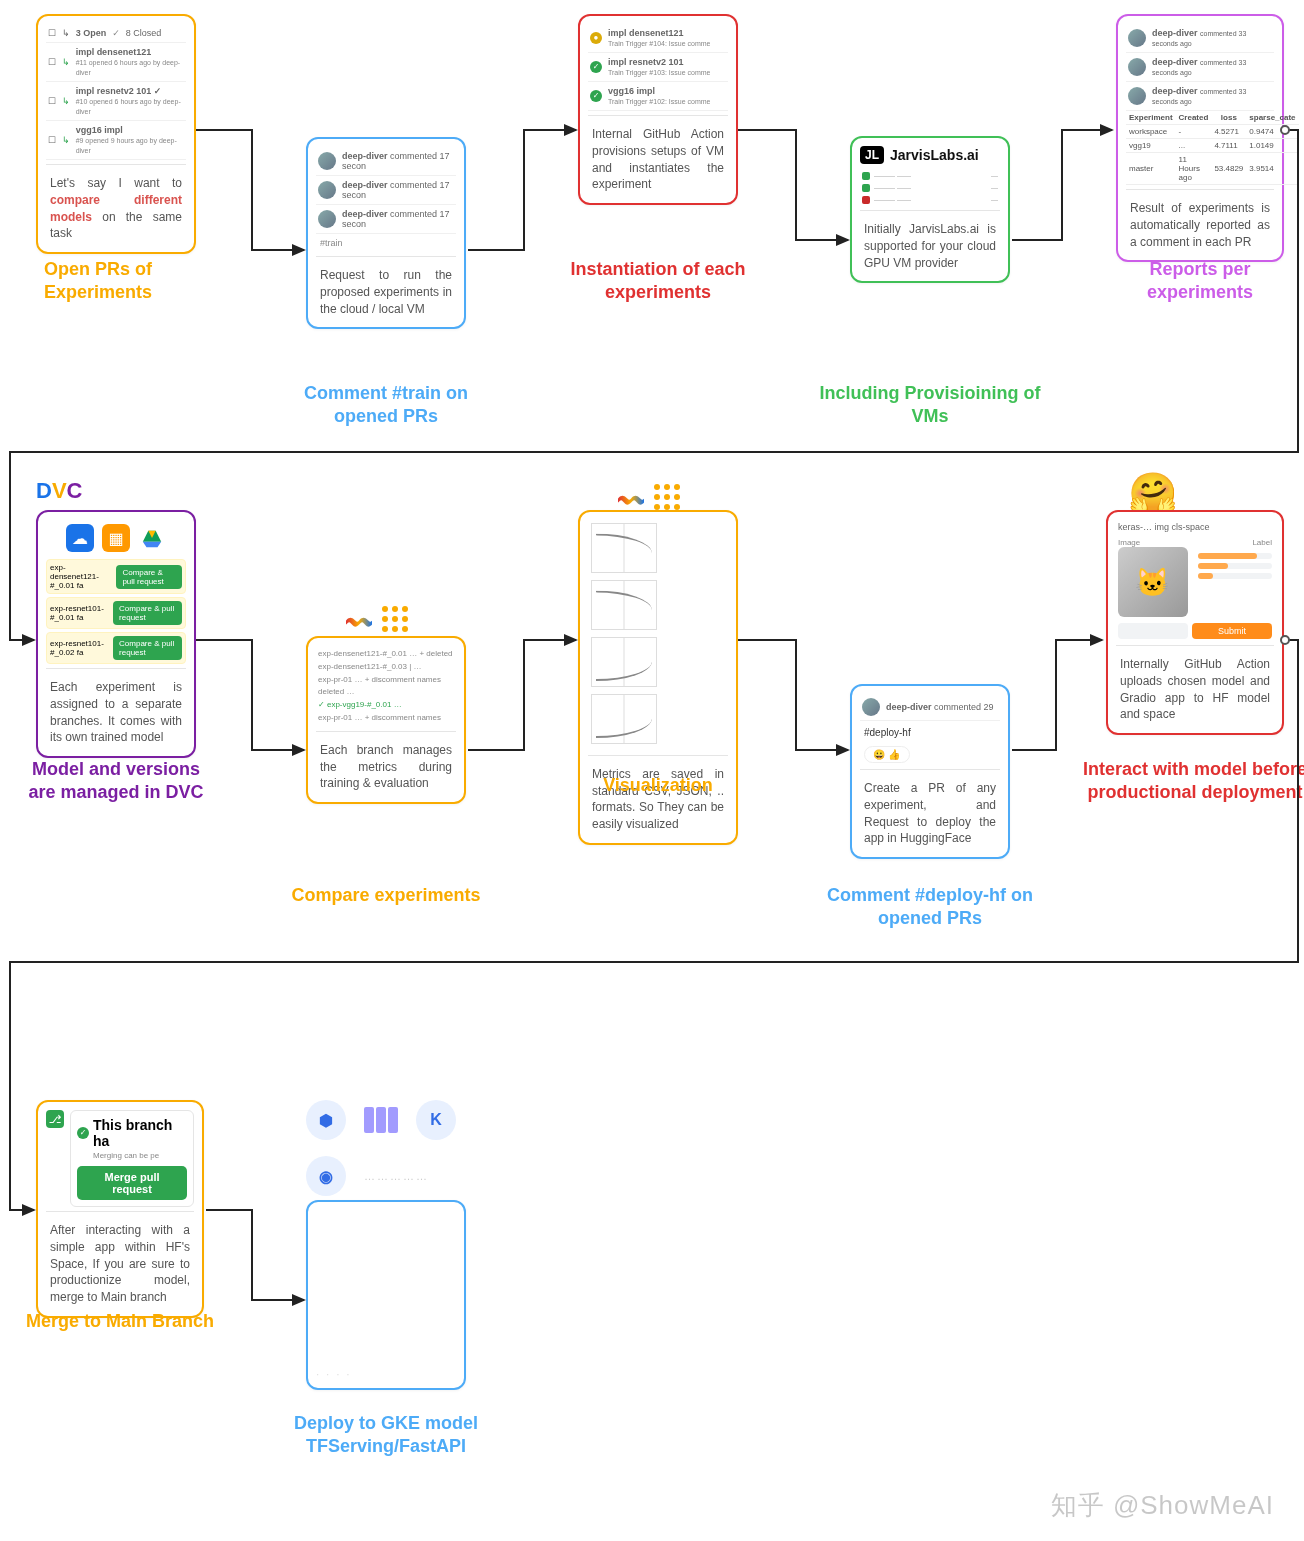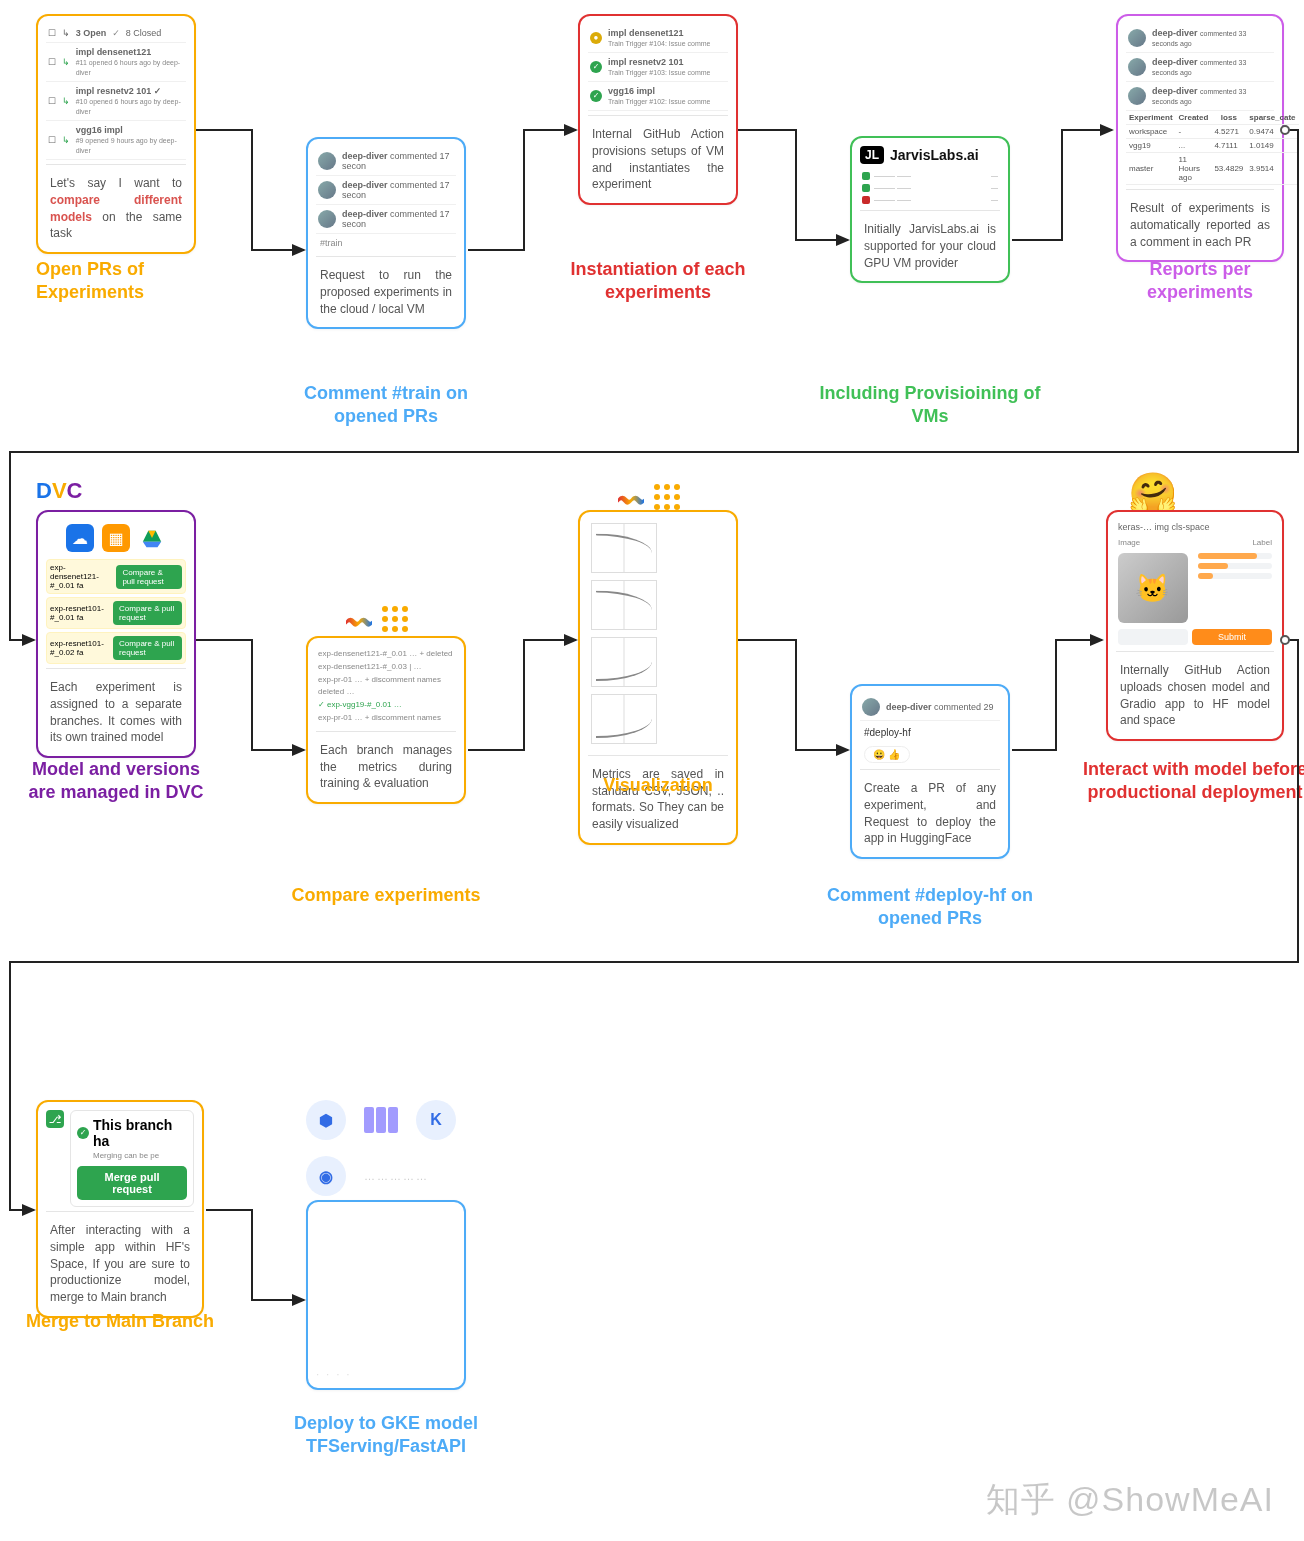--- a/index.html
+++ b/index.html
@@ -88,21 +88,21 @@
   svg.connector{position:absolute;overflow:visible;pointer-events:none;}
   .kube-icon{display:inline-flex;width:40px;height:40px;border-radius:50%;background:#e8f0fe;align-items:center;justify-content:center;color:#326ce5;font-weight:900;}
   .cat-placeholder{width:70px;height:70px;background:linear-gradient(135deg,#ccc,#999);border-radius:6px;display:flex;align-items:center;justify-content:center;font-size:28px;color:#fff;}
   .orange-btn{background:#ff8c1a;color:#fff;font-size:9px;padding:3px 8px;border-radius:4px;border:none;}
   .hf-emoji{position:absolute;font-size:40px;}
   .wandb-icons{position:absolute;display:flex;gap:10px;align-items:center;}
   .wandb-wave{font-size:26px;}
   .wandb-dots{display:grid;grid-template-columns:repeat(3,6px);gap:4px;}
   .wandb-dots span{width:6px;height:6px;border-radius:50%;background:#f9ab00;}
   .node-dot{position:absolute;width:10px;height:10px;border-radius:50%;background:#fff;border:2px solid #555;}
-  .watermark{position:absolute;right:30px;bottom:18px;font-size:34px;color:rgba(0,0,0,.22);font-weight:500;letter-spacing:1px;}
+  .watermark{position:absolute;right:30px;bottom:18px;font-size:26px;color:rgba(0,0,0,.22);font-weight:500;letter-spacing:1px;}
 </style>
 </head>
 <body>
 
 <div class="card" style="left:36px; top:14px; width:160px; border-color:#f9ab00;">
   <div class="mini-row">
     <span>☐</span>
       <span>↳</span>
     <b>3 Open</b>
     <span style="color:#888;">✓</span>
@@ -130,21 +130,21 @@
     <div>
       <b>vgg16 impl</b><br>
       <span style="font-size:7px;color:#888;">#9 opened 9 hours ago by deep-diver</span>
     </div>
   </div>
   <div class="hr"></div>
   <div class="desc">
     <span>Let's say I want to </span><b style="color:#d9534f;">compare different models</b><span> on the same task</span>
   </div>
 </div>
-<div class="caption" style="left:36px; top:258px; width:160px; color:#f9ab00; text-align:left;">Open PRs of Experiments</div>
+<div class="caption" style="left:44px; top:258px; width:160px; color:#f9ab00; text-align:left;">Open PRs of Experiments</div>
 
 <div class="card" style="left:306px; top:137px; width:160px; border-color:#4dabf7;">
   <div class="mini-row">
     <span class="avatar"></span>
     <span><b>deep-diver</b> <span>commented 17 secon</span></span>
   </div>
   <div class="mini-row">
     <span class="avatar"></span>
     <span><b>deep-diver</b> <span>commented 17 secon</span></span>
   </div>
@@ -351,21 +351,21 @@
   <div class="desc">Create a PR of any experiment, and Request to deploy the app in HuggingFace</div>
 </div>
 <div class="caption" style="left:816px; top:884px; width:228px; color:#4dabf7;">Comment #deploy-hf on opened PRs</div>
 
 <div class="hf-emoji" style="left:1128px; top:470px;">🤗</div>
 
 <div class="card" style="left:1106px; top:510px; width:178px; border-color:#e03131;">
   <div style="font-size:9px;color:#666;padding:2px;">keras-… img cls-space</div>
   <div style="display:flex;gap:10px;padding:4px 2px;">
     <div style="flex-shrink:0;">
-      <div style="font-size:8px;color:#888;padding-bottom:6px;">Image</div>
+      <div style="font-size:8px;color:#888;padding-bottom:0;">Image</div>
       <div class="cat-placeholder">🐱</div>
     </div>
     <div style="flex:1;text-align:right;">
       <div style="font-size:8px;color:#888;padding-bottom:2px;">Label</div>
       <div style="height:6px;background:#f1f3f5;border-radius:3px;margin:4px 0;">
           <div style="width:80%;height:100%;background:#ffa94d;border-radius:3px;"></div>
         </div>
       <div style="height:6px;background:#f1f3f5;border-radius:3px;margin:4px 0;">
           <div style="width:40%;height:100%;background:#ffa94d;border-radius:3px;"></div>
         </div>

